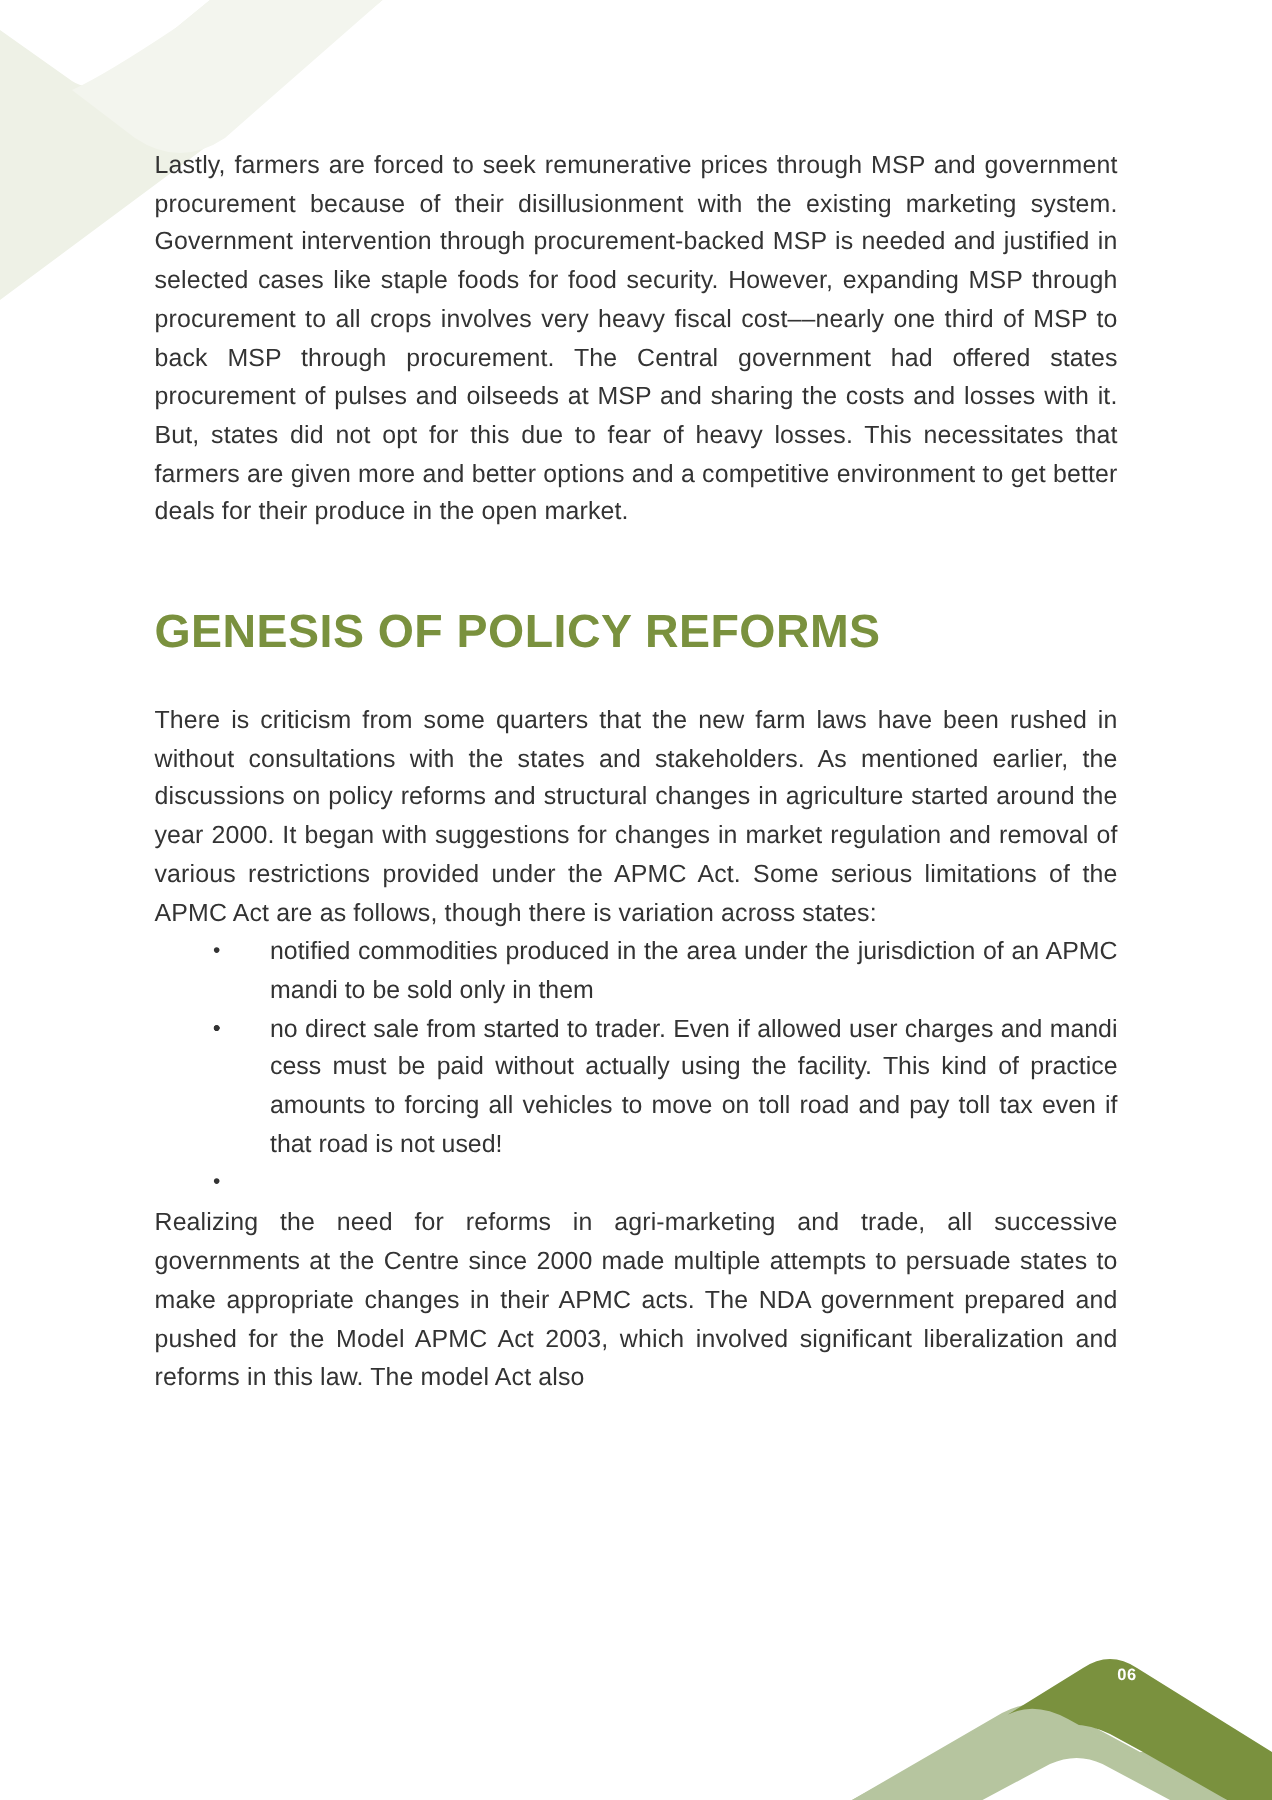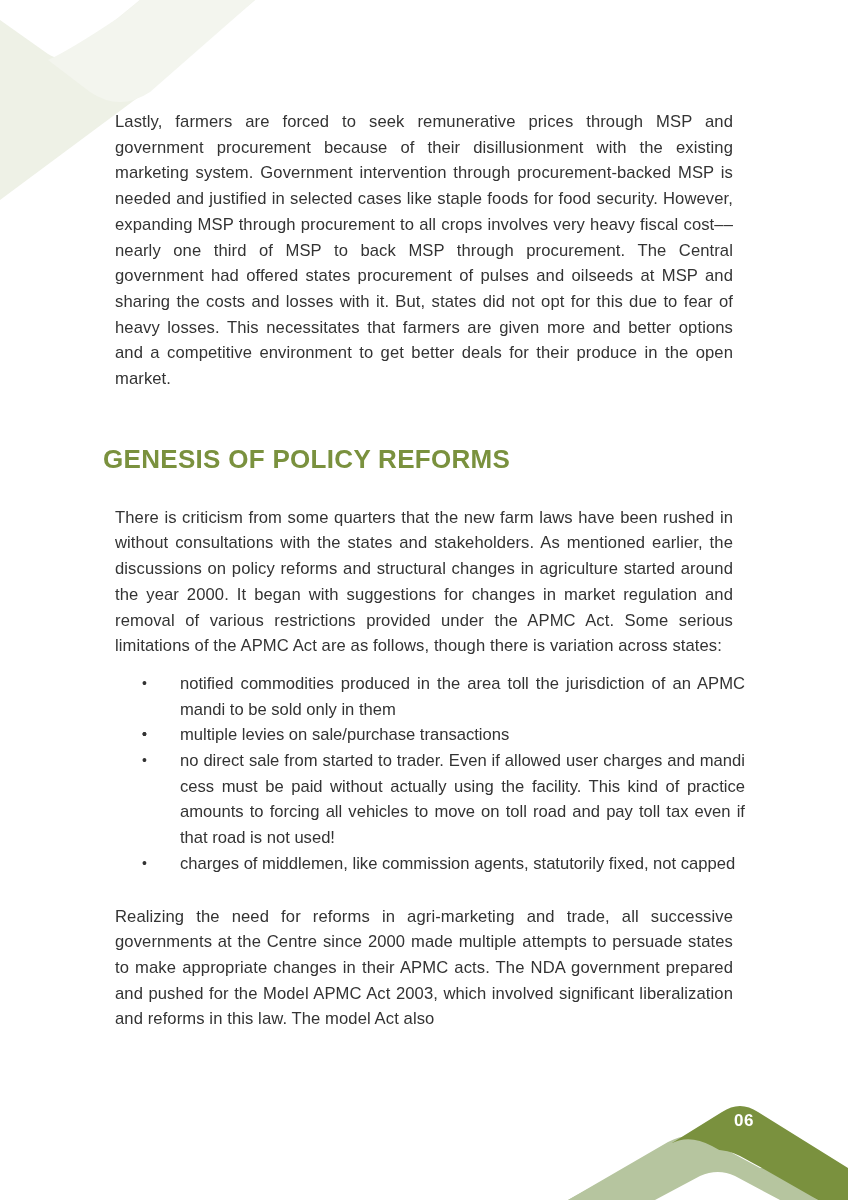--- a/index.html
+++ b/index.html
@@ -23,30 +23,30 @@
       height: 1200px;
       pointer-events: none;
     }
     .content {
       position: absolute;
       left: 103px;
       top: 97px;
       width: 642px;
     }
     p.body-text {
-      margin: 12px;
+      margin: 0;
       font-size: 16.6px;
       line-height: 25.7px;
       text-align: justify;
       color: #333333;
       letter-spacing: 0.1px;
     }
     h2.section-heading {
       margin: 0;
-      font-size: 26px;
+      font-size: 31px;
       line-height: 32px;
       font-weight: bold;
       color: #7a913e;
       letter-spacing: 0.3px;
     }
     ul.bullets {
       list-style: none;
       margin: 0;
       padding: 0 0 0 77px;
     }
@@ -62,22 +62,22 @@
       left: -38px;
       top: 0;
       font-size: 14px;
       color: #333333;
     }
     .page-number {
       position: absolute;
       left: 730px;
       top: 1111px;
       width: 28px;
-      text-align: center;
-      font-size: 17px;
+      text-align: right;
+      font-size: 11px;
       font-weight: bold;
       color: #ffffff;
       letter-spacing: 0.5px;
     }
   </style>
 </head>
 <body>
 
 <svg class="deco" viewBox="0 0 848 1200" xmlns="http://www.w3.org/2000/svg">
 
@@ -93,35 +93,33 @@
 <div class="content">
   <p class="body-text">Lastly, farmers are forced to seek remunerative prices through MSP and government procurement because of their disillusionment with the existing marketing system. Government intervention through procurement-backed MSP is needed and justified in selected cases like staple foods for food security. However, expanding MSP through procurement to all crops involves very heavy fiscal cost––nearly one third of MSP to back MSP through procurement. The Central government had offered states procurement of pulses and oilseeds at MSP and sharing the costs and losses with it. But, states did not opt for this due to fear of heavy losses. This necessitates that farmers are given more and better options and a competitive environment to get better deals for their produce in the open market.</p>
 
   <h2 class="section-heading" style="margin-top:51px;">GENESIS OF POLICY REFORMS</h2>
 
   <p class="body-text" style="margin-top:30px;">There is criticism from some quarters that the new farm laws have been rushed in without consultations with the states and stakeholders. As mentioned earlier, the discussions on policy reforms and structural changes in agriculture started around the year 2000. It began with suggestions for changes in market regulation and removal of various restrictions provided under the APMC Act. Some serious limitations of the APMC Act are as follows, though there is variation across states:</p>
 
   <ul class="bullets">
     <li>
       <span class="bullet">•</span>
-      <span>notified commodities produced in the area toll the jurisdiction of an APMC mandi to be sold only in them</span>
+      <span>notified commodities produced in the area under the jurisdiction of an APMC mandi to be sold only in them</span>
     </li>
     <li>
       <span class="bullet">•</span>
     </li>
     <li>
       <span class="bullet">•</span>
-      <span>multiple levies on sale/purchase transactions</span>
     </li>
     <li>
       <span class="bullet">•</span>
       <span>no direct sale from started to trader. Even if allowed user charges and mandi cess must be paid without actually using the facility. This kind of practice amounts to forcing all vehicles to move on toll road and pay toll tax even if that road is not used!</span>
     </li>
     <li>
       <span class="bullet">•</span>
-      <span>charges of middlemen, like commission agents, statutorily fixed, not capped</span>
     </li>
   </ul>
 
   <p class="body-text" style="margin-top:27px;">Realizing the need for reforms in agri-marketing and trade, all successive governments at the Centre since 2000 made multiple attempts to persuade states to make appropriate changes in their APMC acts. The NDA government prepared and pushed for the Model APMC Act 2003, which involved significant liberalization and reforms in this law. The model Act also</p>
 </div>
 
 <div class="page-number">06</div>
 
 </body></html>

